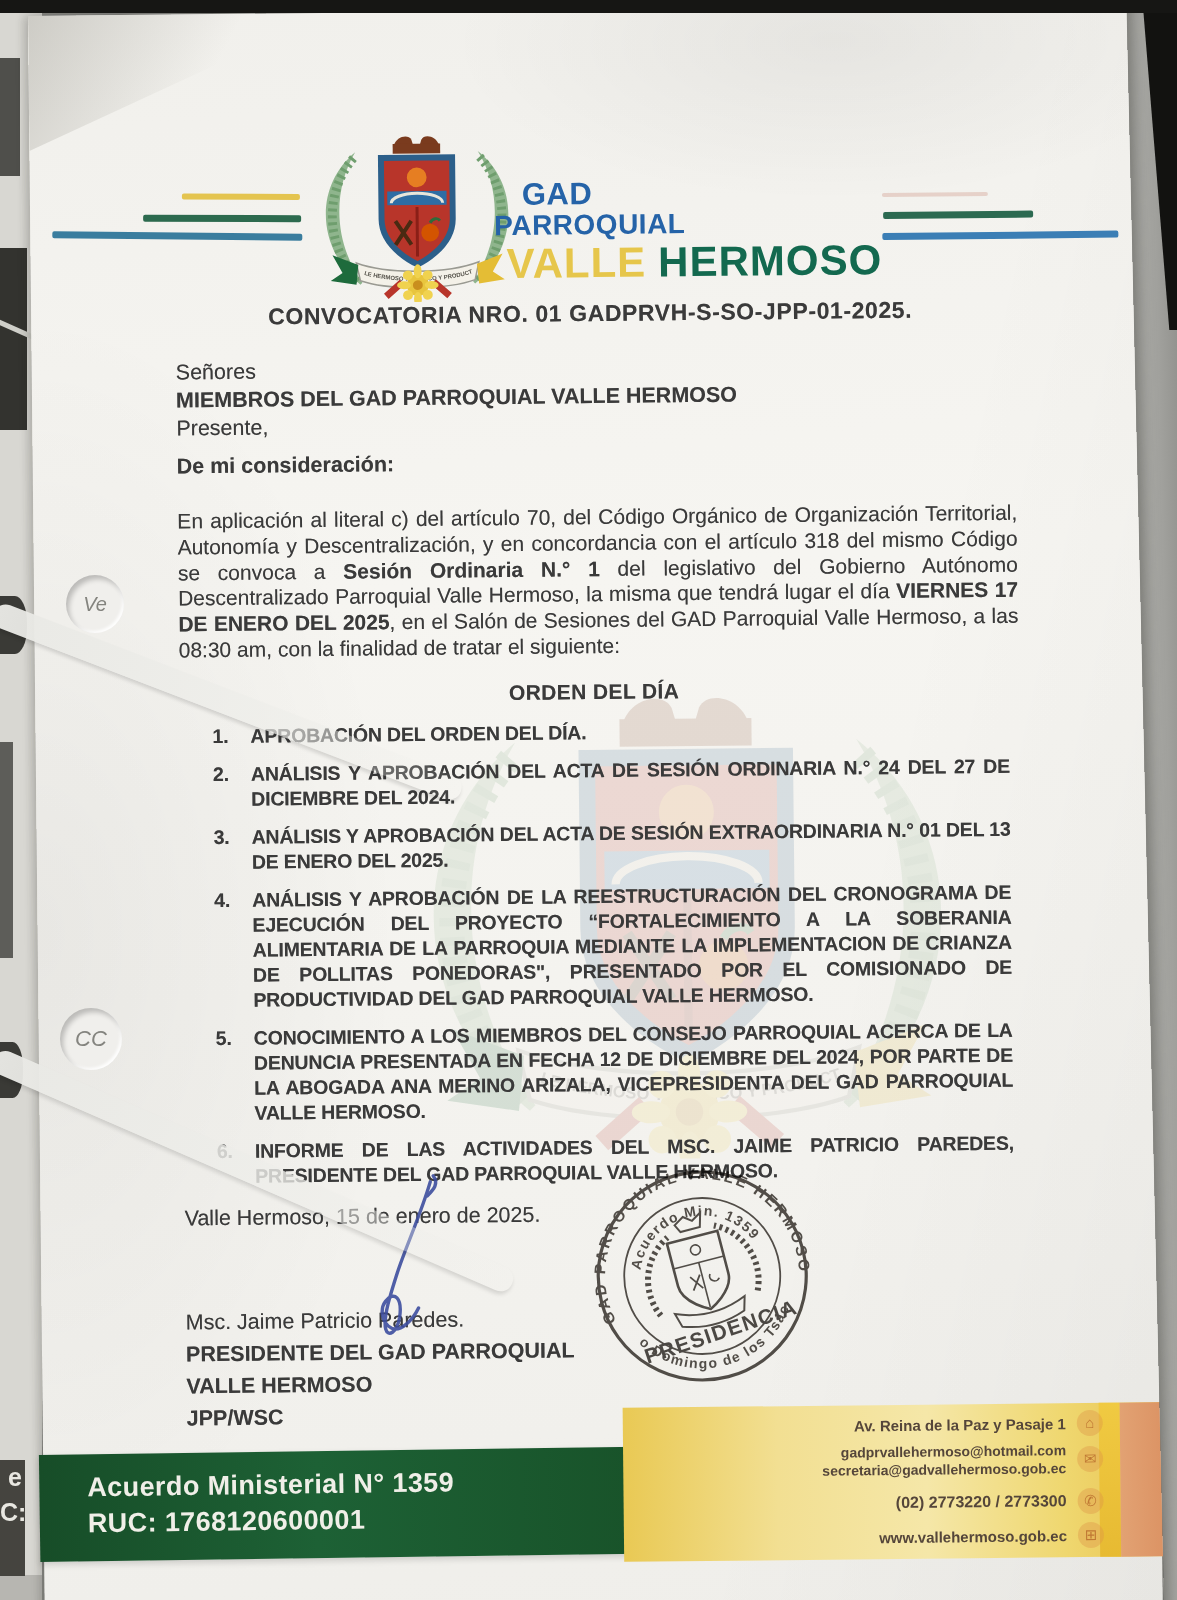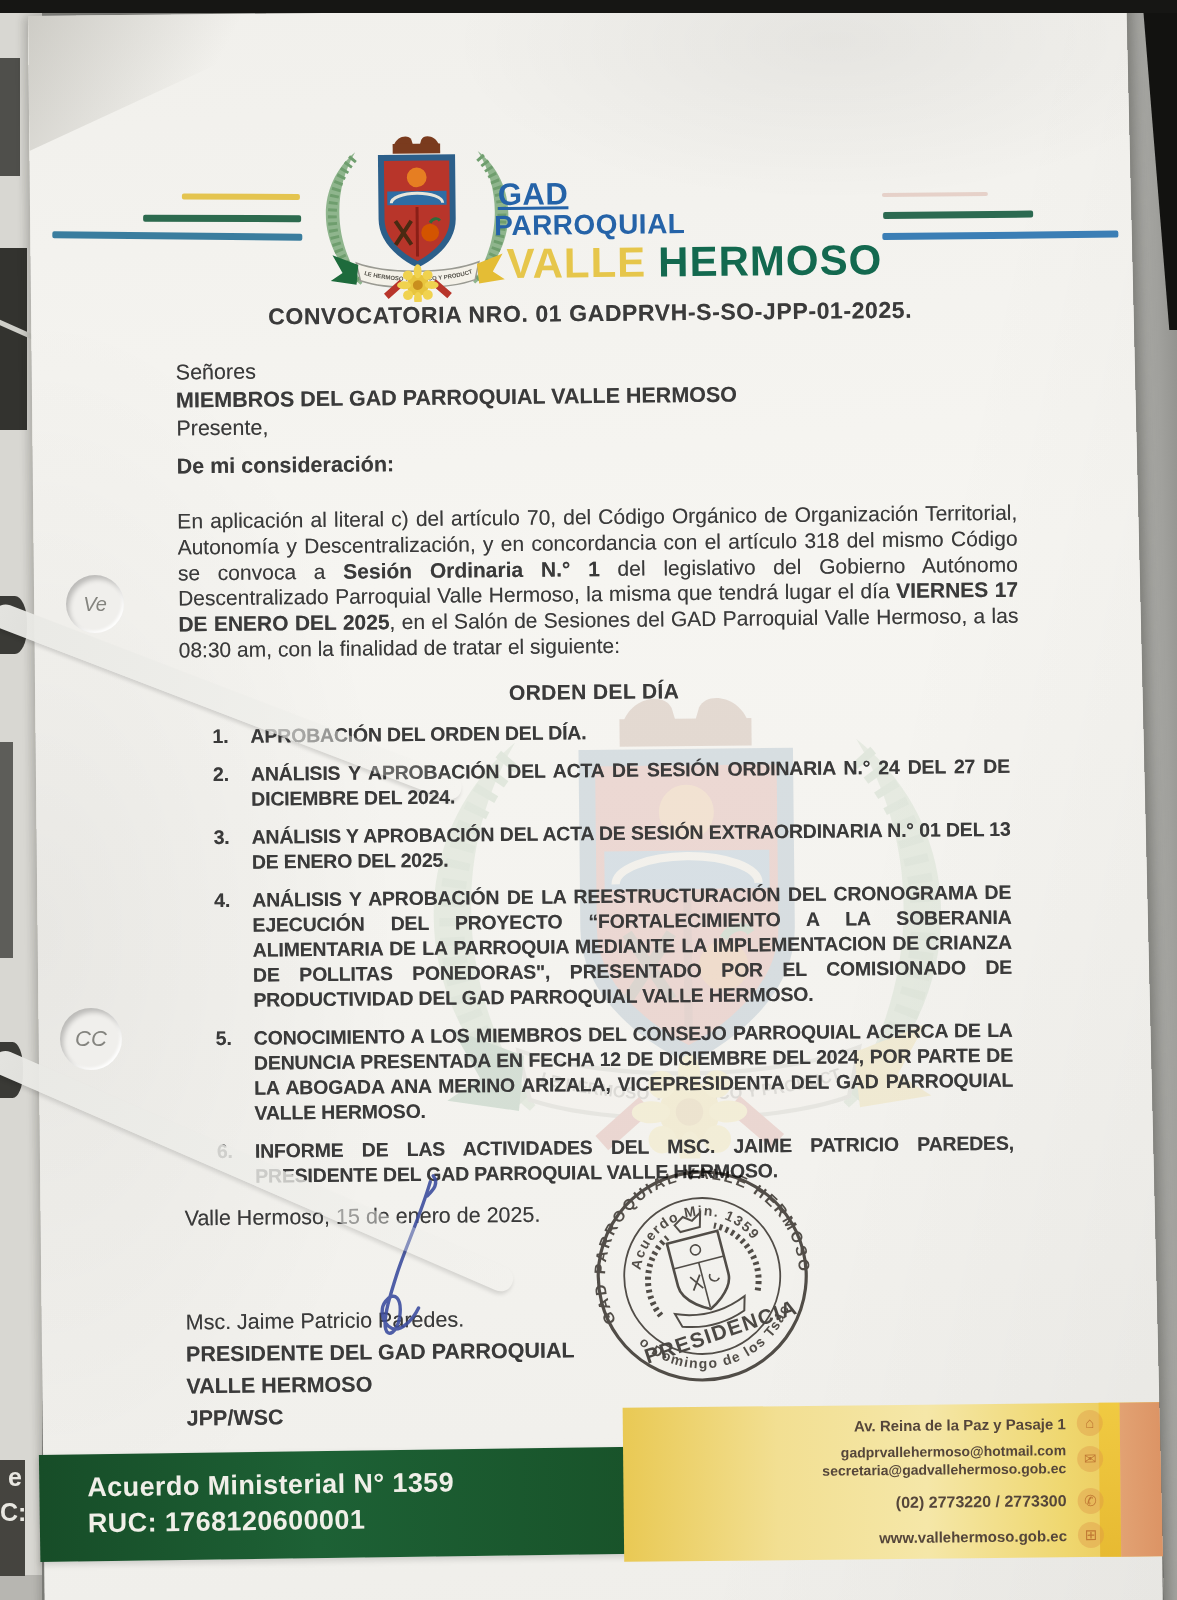--- a/index.html
+++ b/index.html
@@ -50,21 +50,21 @@
   
   .line{position:absolute;border-radius:2px;}
   .l-yellow{left:152px;top:180px;width:118px;height:6px;background:#e4c44f;transform:rotate(.8deg);}
   .l-green {left:113px;top:201px;width:158px;height:7px;background:#2c6a4e;transform:rotate(.8deg);}
   .l-teal  {left:22px; top:218px;width:250px;height:7px;background:#3a7d9e;transform:rotate(1.2deg);}
   .r-pink  {left:852px;top:186px;width:106px;height:4px;background:#e3cbc2;opacity:.85;}
   .r-green {left:853px;top:205px;width:150px;height:7px;background:#2c6a51;}
   .r-blue  {left:852px;top:226px;width:236px;height:7px;background:#3b7eb5;}
   .crest-box{position:absolute;left:268px;top:112px;width:238px;height:178px;}
   .brand{position:absolute;font-weight:bold;letter-spacing:.5px;}
-  .brand-gad{left:468px;top:166px;font-size:31px;color:#2563a8;text-decoration:underline;}
+  .brand-gad{left:492px;top:166px;font-size:31px;color:#2563a8;}
   .brand-parr{left:464px;top:199px;font-size:28px;color:#2563a8;}
   .brand-vh{left:476px;top:229px;font-size:42px;letter-spacing:1px;}
   .brand-vh .w1{color:#e6c64b;}
   .brand-vh .w2{color:#13694f;margin-left:12px;}
   
   .doc-text{color:#3a3a3a;text-shadow:0 0 .5px rgba(70,70,70,.5);}
   .title{position:absolute;left:0;top:290px;width:1118px;text-align:center;font-size:23px;font-weight:bold;letter-spacing:.6px;}
   .recipient{position:absolute;left:144px;top:344px;font-size:21.5px;line-height:28px;}
   .recipient .b{font-weight:bold;}
   .greeting{position:absolute;left:144px;top:440px;font-size:21.5px;font-weight:bold;}

